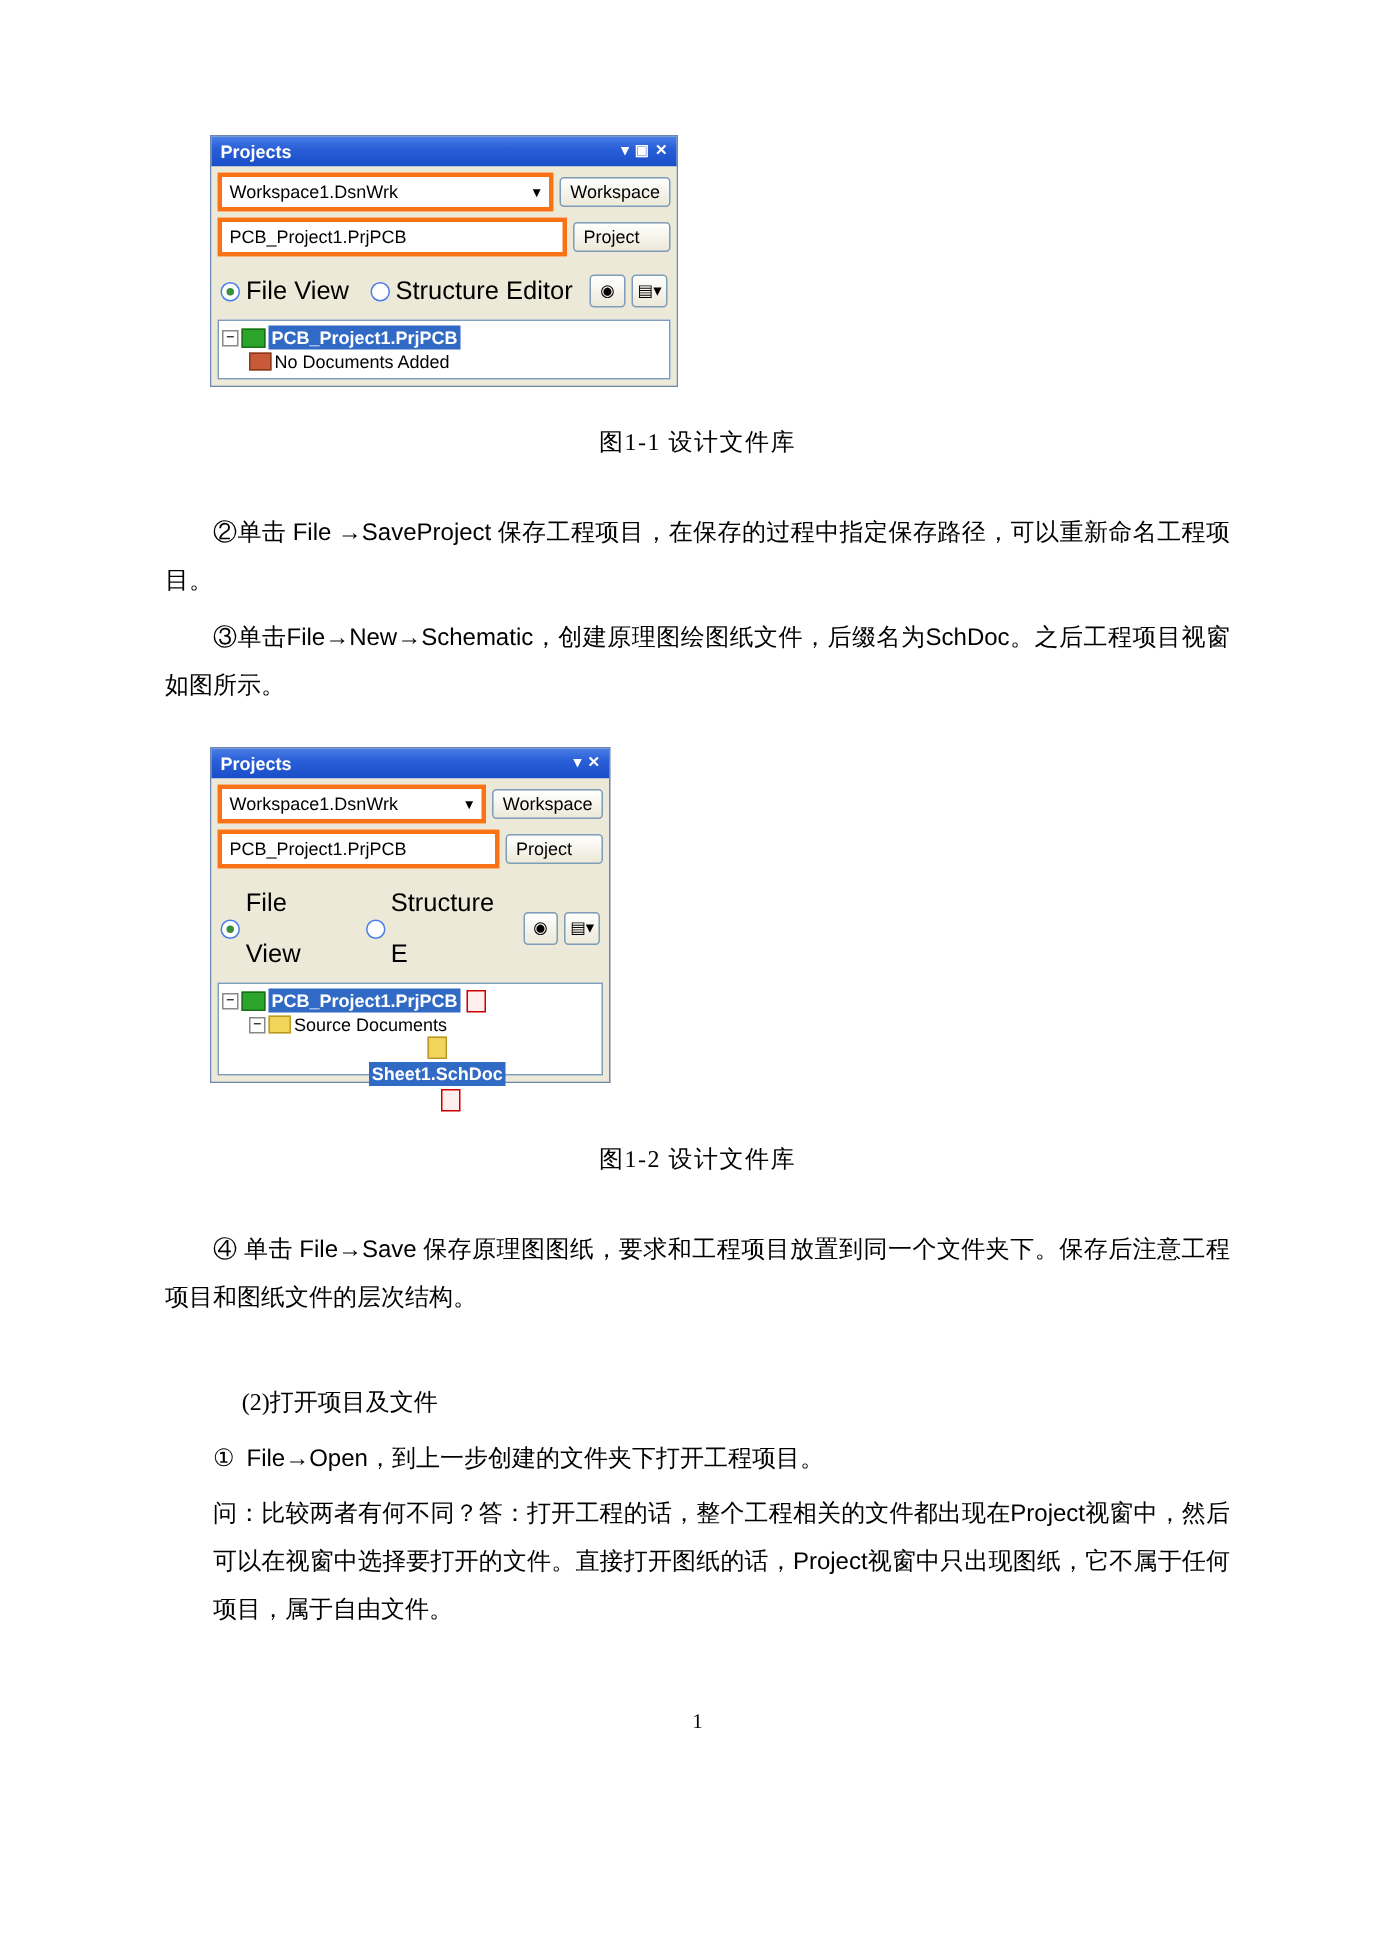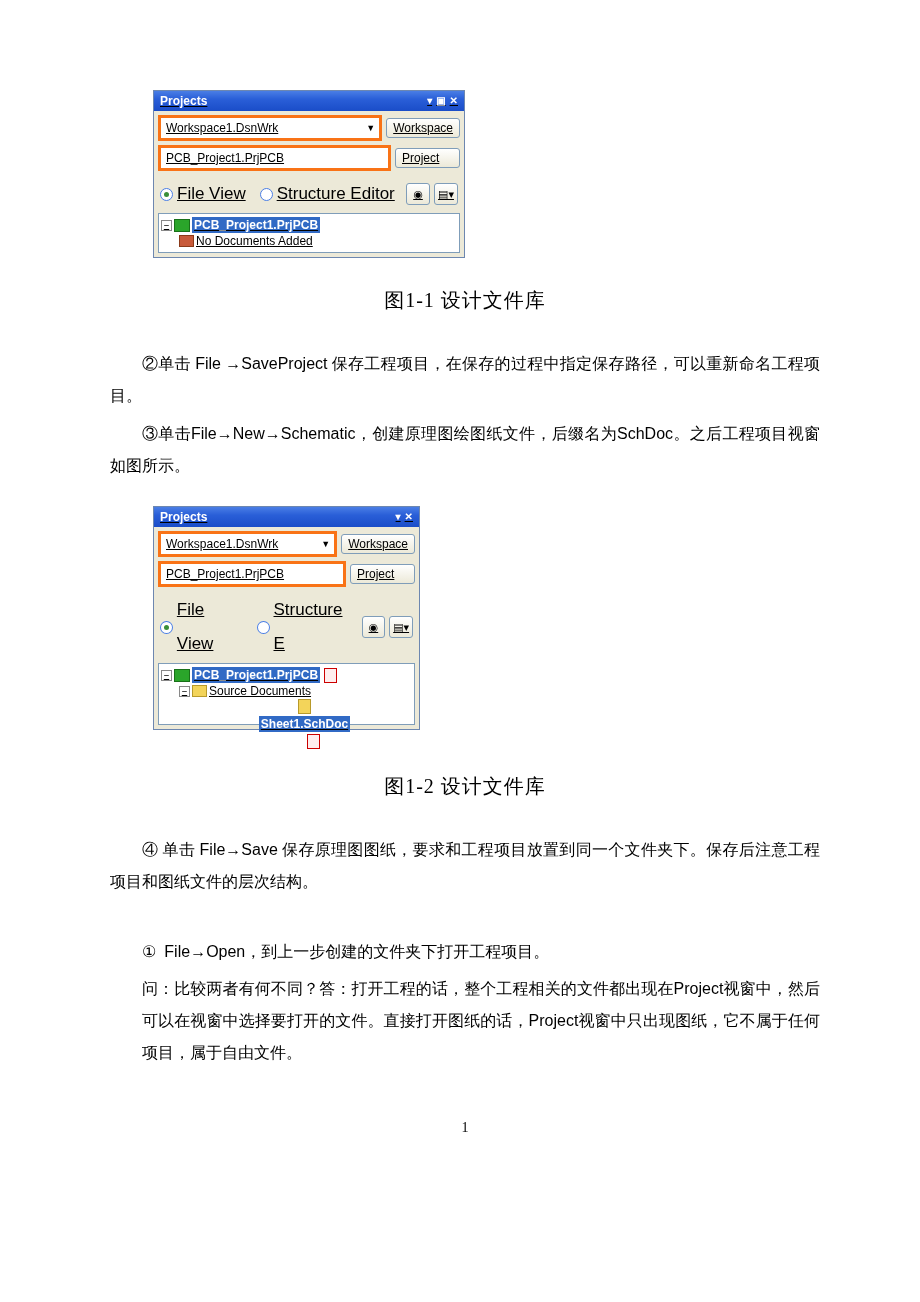--- a/index.html
+++ b/index.html
@@ -12,22 +12,21 @@
     line-height: 2.0;
   }
   .page {
     width: 920px;
     min-height: 1302px;
     padding: 90px 100px 40px 110px;
     box-sizing: border-box;
     position: relative;
   }
   .figure-wrap {
-    margin-left: 43px;
-    text-decoration: underline;
+    margin-left: 30px;
   }
   .panel {
     border: 1px solid #6d87b0;
     background: #ece9d8;
     font-family: Tahoma, Arial, sans-serif;
     font-size: 12px;
     color: #000;
   }
   .panel-title {
     background: linear-gradient(to bottom, #4a7ee5 0%, #2a5fd8 40%, #1a4dc8 100%);
@@ -156,21 +155,21 @@
   .doc-icon.red { border-color: #c00; background: #fee; }
   .sel {
     background: #316ac5;
     color: #fff;
     padding: 0 2px;
     font-weight: bold;
   }
   .caption {
     text-align: center;
     font-family: "SimSun", serif;
-    font-size: 20px;
+    font-size: 16px;
     margin: 22px 0 28px 0;
     letter-spacing: 1px;
   }
   .para {
     text-indent: 2em;
     margin: 0 0 6px 0;
     text-align: justify;
   }
   .list-para {
     text-indent: 0;
@@ -305,20 +304,21 @@
   <div style="height:14px;"></div>
   <div class="caption">图1-2  设计文件库</div>
 
   <p class="para">④ 单击 <span class="sans">File</span>→<span class="sans">Save</span> 保存原理图图纸，要求和工程项目放置到同一个文件夹下。保存后注意工程项目和图纸文件的层次结构。</p>
 
   <div style="height:10px;"></div>
 
 
   <div style="height:22px;"></div>
 
+  <p class="list-para" style="padding-left:3.2em;">(2)打开项目及文件</p>
 
   <p class="list-para">①&nbsp;&nbsp;<span class="sans">File</span>→<span class="sans">Open</span>，到上一步创建的文件夹下打开工程项目。</p>
 
 
   <p class="list-para">问：比较两者有何不同？答：打开工程的话，整个工程相关的文件都出现在<span class="sans">Project</span>视窗中，然后可以在视窗中选择要打开的文件。直接打开图纸的话，<span class="sans">Project</span>视窗中只出现图纸，它不属于任何项目，属于自由文件。</p>
 
   <div class="pagenum">1</div>
 </div>
 
 </body></html>

